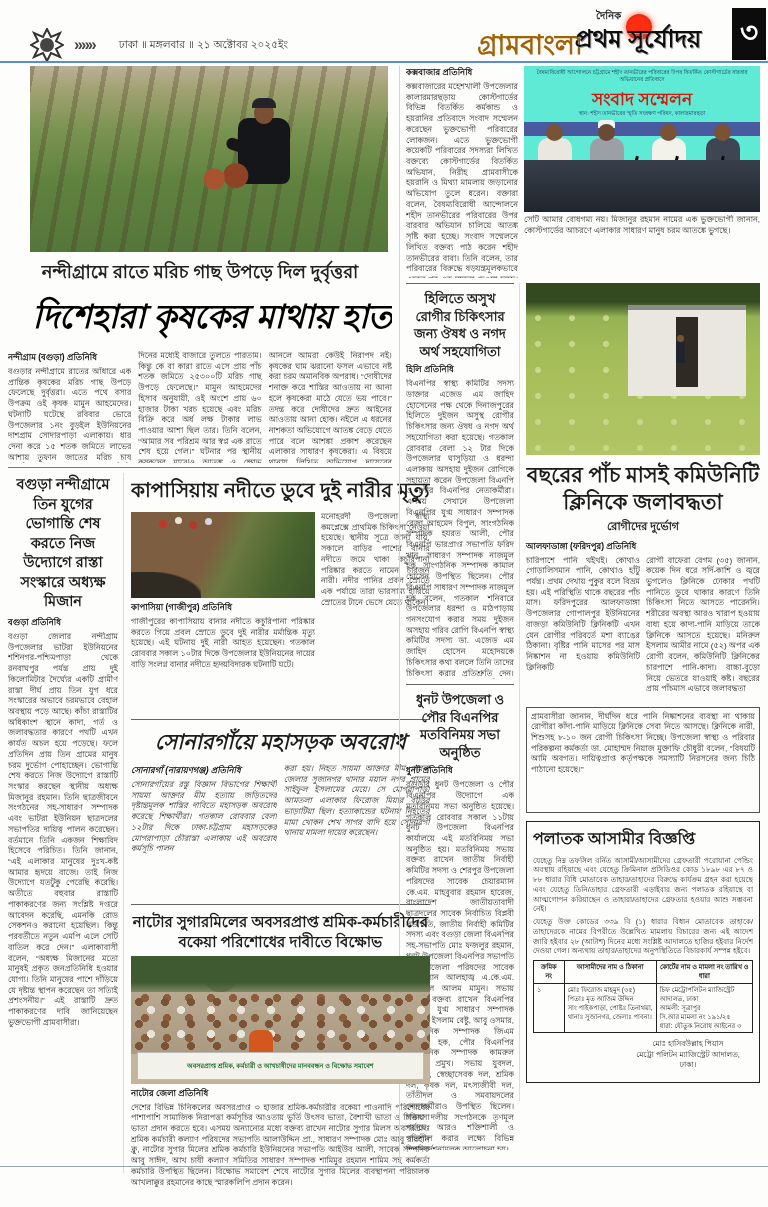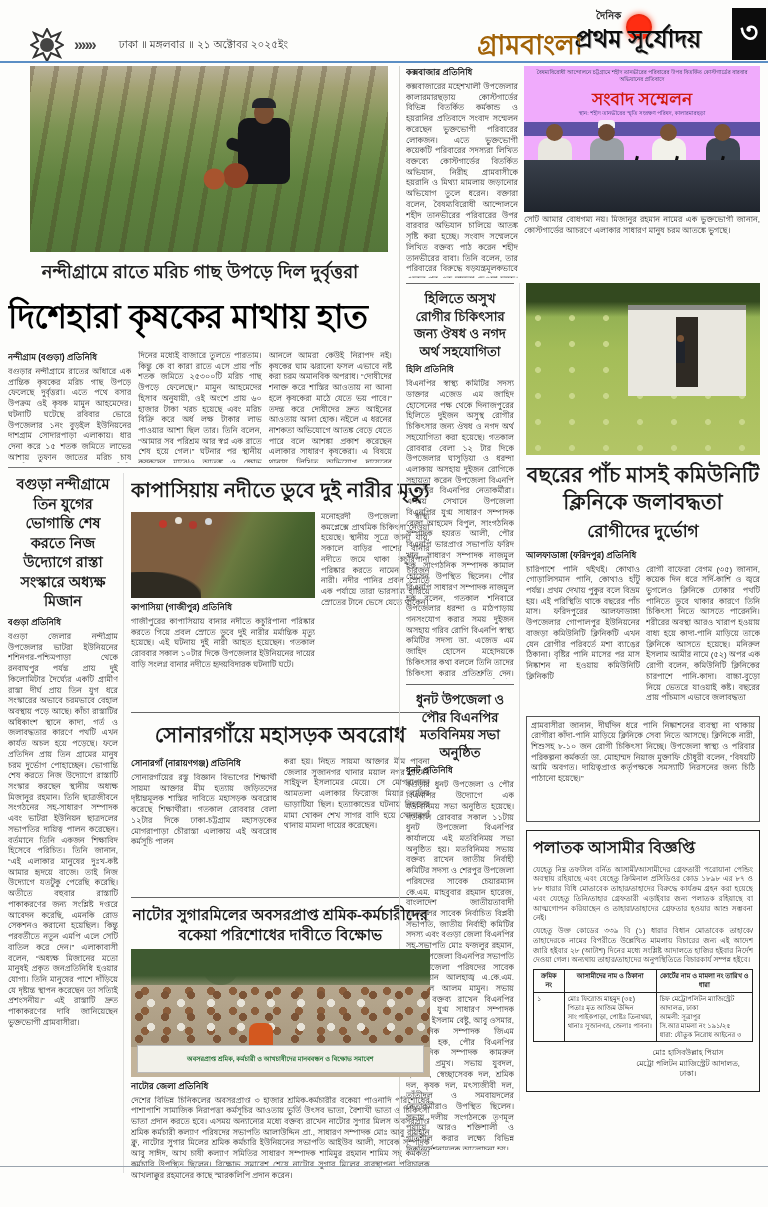--- a/index.html
+++ b/index.html
@@ -38,38 +38,38 @@
   .farmer:before{content:"";position:absolute;inset:0;
      background:repeating-linear-gradient(100deg,rgba(70,50,30,.28) 0 5px,rgba(0,0,0,0) 5px 24px);}
   .p-torso{position:absolute;left:208px;top:52px;width:52px;height:66px;background:#15161a;border-radius:10px 12px 8px 8px;}
   .p-head{position:absolute;left:224px;top:36px;width:20px;height:22px;background:#7a4f33;border-radius:50%;}
   .p-cap{position:absolute;left:222px;top:32px;width:24px;height:10px;background:#23242a;border-radius:8px 8px 0 0;}
   .p-arm{position:absolute;left:196px;top:74px;width:26px;height:12px;background:#15161a;border-radius:6px;transform:rotate(18deg);}
   .plants{position:absolute;left:168px;top:96px;width:54px;height:34px;
      background:radial-gradient(circle at 30% 50%,#a8542e 0 10px,rgba(0,0,0,0) 11px),
                 radial-gradient(circle at 70% 40%,#8f4326 0 12px,rgba(0,0,0,0) 13px);}
   .kicker{margin:6px 0 0 0;text-align:center;font-size:18px;font-weight:bold;color:#222;white-space:nowrap;overflow:hidden;}
-  .main-head{margin:2px 0 4px 0;text-align:left;font-size:33px;font-weight:bold;color:#000;
-      white-space:nowrap;overflow:hidden;letter-spacing:-0.5px;}
+  .main-head{margin:2px 0 4px 0;text-align:right;font-size:33px;font-weight:bold;color:#000;
+      white-space:nowrap;overflow:hidden;letter-spacing:-0.5px;font-style:italic;}
   .tricol{display:flex;gap:7px;height:112px;border-bottom:1px solid #777;padding-bottom:4px;}
   .tricol .col{flex:1;overflow:hidden;}
   .left-lower{display:flex;gap:7px;margin-top:5px;height:700px;}
   .bogura-col{width:110px;flex:none;border-right:1px solid #ddd;padding-right:5px;}
   .bogura-col h4{margin:2px 0 4px 0;font-size:14.5px;line-height:1.35;text-align:center;font-weight:bold;}
   .tall{height:560px;}
   .mid-region{flex:1;display:flex;flex-direction:column;}
   .kap-head{margin:2px 0 4px 0;font-size:20px;font-weight:bold;text-align:right;white-space:nowrap;overflow:hidden;}
   .kap-row{display:flex;gap:6px;height:186px;}
   .kap-left{width:184px;flex:none;}
   .kap-photo{width:184px;height:86px;
      background:linear-gradient(115deg,#7e5e40 0 42%,#6b7a40 55%,#49642f 78%,#3c5427 100%);}
   .kap-photo .dot{position:absolute;border-radius:50%;}
   .kap-water{position:absolute;left:0;bottom:0;width:70px;height:26px;background:radial-gradient(ellipse at 20% 100%,#2f2b22 0 70%,rgba(0,0,0,0) 75%);}
   .kap-side{flex:1;overflow:hidden;}
-  .son-block{margin-top:14px;}
+  .son-block{margin-top:21px;font-style:italic;}
   .son-head{margin:2px 0 3px 0;font-size:21px;font-weight:bold;text-align:center;white-space:nowrap;overflow:hidden;}
   .son-cols{display:flex;gap:7px;height:140px;}
   .son-cols>div{flex:1;}
   .nat-head{margin:3px 0 3px 0;font-size:15px;line-height:1.35;font-weight:bold;text-align:center;}
   .nat-photo{width:100%;height:128px;background:#c3b49b;}
   .nat-trees{position:absolute;top:0;left:0;right:0;height:44px;
      background:linear-gradient(180deg,#3f5a31 0 60%,#56714023 100%),radial-gradient(circle at 30% 40%,#31492666 0 18px,rgba(0,0,0,0) 19px);}
   .nat-crowd{position:absolute;top:36px;left:0;right:0;height:62px;
      background:radial-gradient(circle 4px at 8px 10px,#7a5336 95%,rgba(0,0,0,0)) 0 0/26px 22px,
                 radial-gradient(circle 4px at 20px 18px,#e8e4da 95%,rgba(0,0,0,0)) 0 0/30px 24px,
@@ -78,21 +78,21 @@
   .nat-fig{position:absolute;left:118px;top:74px;width:24px;height:36px;background:#d3581f;border-radius:8px 8px 0 0;}
   .nat-banner{position:absolute;left:6px;right:6px;bottom:4px;height:26px;background:#f2f1ea;border:1px solid #bbb;
      font-size:6.5px;color:#1c6b2d;font-weight:bold;display:flex;align-items:center;justify-content:center;text-align:center;line-height:1.2;padding:0 4px;overflow:hidden;}
   .nat-cols{display:flex;gap:7px;height:116px;margin-top:3px;}
   .nat-cols>div{flex:1;}
   
   .mk-head{margin:0 0 4px 0;font-size:23px;line-height:1.25;font-weight:bold;text-align:center;}
   .mk-row{display:flex;gap:6px;height:212px;}
   .mk-textcol{width:112px;flex:none;overflow:hidden;}
   .mk-photowrap{flex:1;display:flex;flex-direction:column;}
-  .press{width:100%;height:146px;background:#f0abfc;}
+  .press{width:100%;height:146px;background:#5eead4;}
   .press-topline{position:absolute;top:3px;left:4px;right:4px;font-size:5.5px;color:#23364f;line-height:1.3;text-align:center;overflow:hidden;height:16px;}
   .press-title{position:absolute;top:20px;left:0;right:0;text-align:center;font-size:17px;font-weight:bold;color:#d11a0e;}
   .press-subline{position:absolute;top:44px;left:10px;right:10px;font-size:5.5px;color:#2b2f70;text-align:center;height:8px;overflow:hidden;}
   .press-banner2{position:absolute;top:56px;left:0;right:0;height:14px;background:#454296;opacity:.85;}
   .press-table{position:absolute;bottom:0;left:0;right:0;height:52px;background:linear-gradient(180deg,#39404b,#20252d);}
   .man{position:absolute;bottom:30px;width:34px;height:44px;border-radius:10px 10px 0 0;}
   .man .mh{position:absolute;top:-14px;left:8px;width:17px;height:17px;border-radius:50%;background:#7a5336;}
   .man1{left:14px;background:#e9e7e0;}
   .man2{left:66px;background:#9aa0a6;}
   .man2 .mh{background:#6b4a33;}
@@ -109,21 +109,21 @@
   .dhu-body{height:370px;}
   .col-b{flex:1;}
   .clinic{width:100%;height:172px;background:linear-gradient(180deg,#8fae53 0 12%,#a4bd58 40%,#b3c566 100%);}
   .clinic-trees{position:absolute;top:0;left:0;right:0;height:34px;background:linear-gradient(180deg,#33491f 0 55%,rgba(51,73,31,0) 100%);}
   .clinic-bldg{position:absolute;right:14px;top:22px;width:118px;height:86px;background:#e9e7df;border-top:5px solid #8c8c88;}
   .clinic-door{position:absolute;right:62px;top:34px;width:22px;height:70px;background:#2f2a24;}
   .clinic-spots{position:absolute;inset:0;background:radial-gradient(circle 3px at 12px 9px,#c9d78a 95%,rgba(0,0,0,0)) 0 0/34px 26px;}
   .clinic-person{position:absolute;left:150px;top:58px;width:9px;height:22px;background:#20242c;}
   .clinic-person:before{content:"";position:absolute;top:-6px;left:1px;width:7px;height:7px;border-radius:50%;background:#7a5336;}
   .clinic-head{margin:6px 0 0 0;font-size:21px;line-height:1.3;font-weight:bold;text-align:center;}
-  .clinic-sub{margin:2px 0 3px 0;font-size:17px;font-weight:bold;text-align:center;}
+  .clinic-sub{margin:2px 0 3px 0;font-size:11px;font-weight:bold;text-align:center;}
   .clinic-cols{display:flex;gap:6px;height:146px;margin-top:2px;}
   .clinic-cols>div{flex:1;}
   .boxed{border:1px solid #555;padding:4px;height:96px;margin-top:5px;}
   .notice{border:1.5px solid #222;margin-top:8px;padding:4px 6px;height:252px;overflow:hidden;}
   .notice-title{margin:0 0 3px 0;font-size:16px;font-weight:bold;text-align:left;}
   .notice .body{font-size:7.3px;}
   .notice table{width:100%;border-collapse:collapse;margin-top:4px;font-size:6.6px;line-height:1.35;}
   .notice th,.notice td{border:1px solid #222;padding:2px 3px;vertical-align:top;text-align:left;}
   .notice th{text-align:center;font-weight:bold;}
   .sig{margin-top:6px;text-align:center;font-size:7.5px;line-height:1.4;padding-left:90px;}

